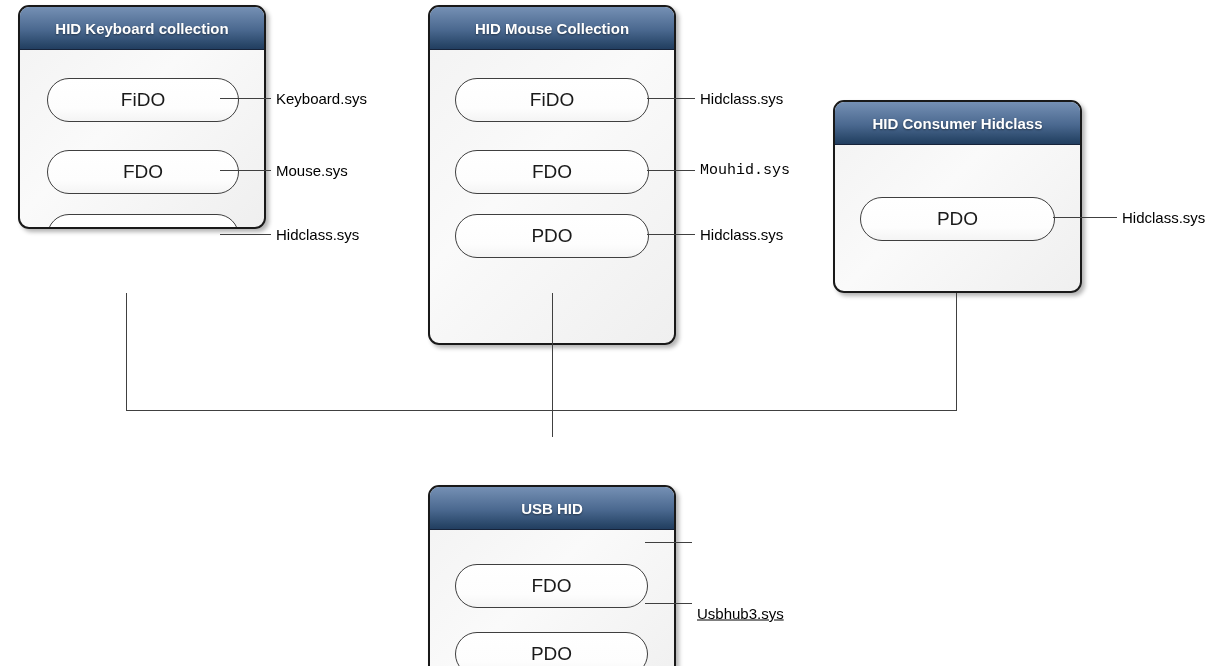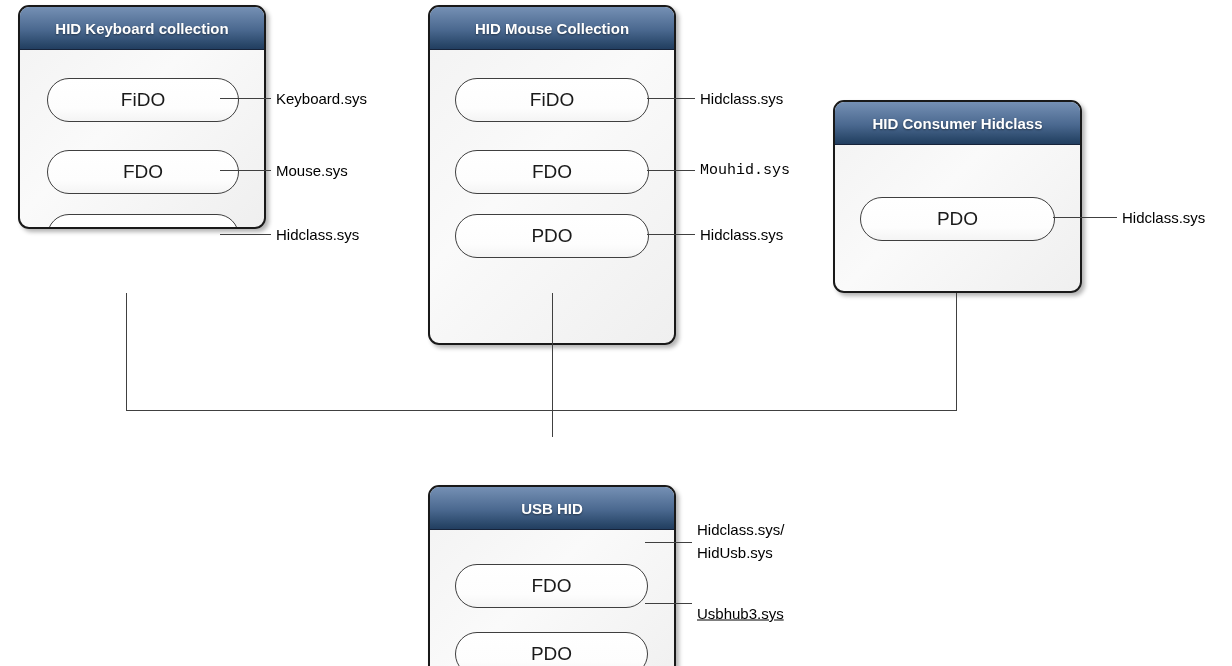--- a/index.html
+++ b/index.html
@@ -104,22 +104,20 @@
   <div class="stub" style="left:1053px; top:217px; width:64px;"></div>
   <div class="driver-label" style="left:1122px; top:217px;">Hidclass.sys</div>
 
   <div class="node-box" style="left:428px; top:437px; width:248px; height:223px;margin-top:48px;">
     <div class="box-header">USB HID</div>
     <div class="pill" style="left:25px; top:77px; width:193px;">FDO</div>
     <div class="pill" style="left:25px; top:145px; width:193px;">PDO</div>
   </div>
   <div class="stub" style="left:645px; top:542px; width:47px;"></div>
   <div class="stub" style="left:645px; top:603px; width:47px;"></div>
-  <div class="driver-label" style="left:697px; top:541px;">Hidclass.sys/
-HidUsb.sys</div>
   <div class="driver-label" style="left:697px; top:613px;text-decoration:underline;">Usbhub3.sys</div>
 
   <div class="tree-line-v" style="left:126px; top:293px; height:118px;"></div>
   <div class="tree-line-v" style="left:552px; top:293px; height:144px;"></div>
   <div class="tree-line-v" style="left:956px; top:293px; height:118px;"></div>
   <div class="tree-line-h" style="left:126px; top:410px; width:831px;"></div>
 
 </div>
 
 </body></html>

